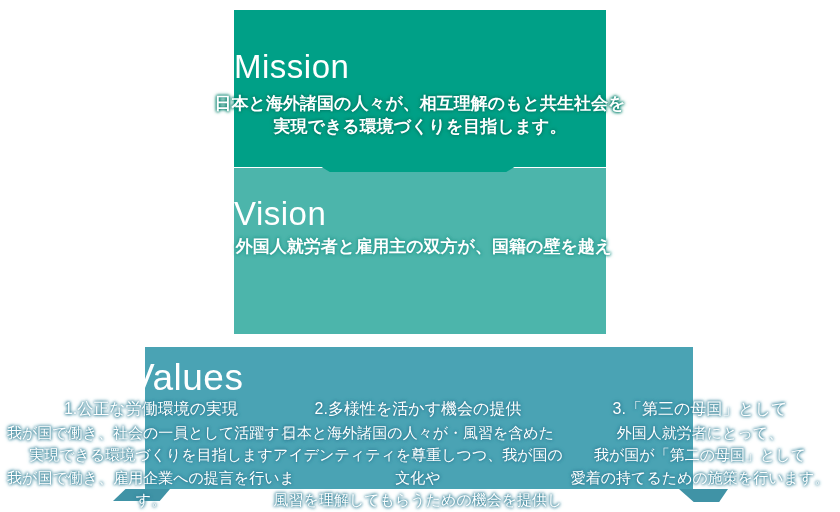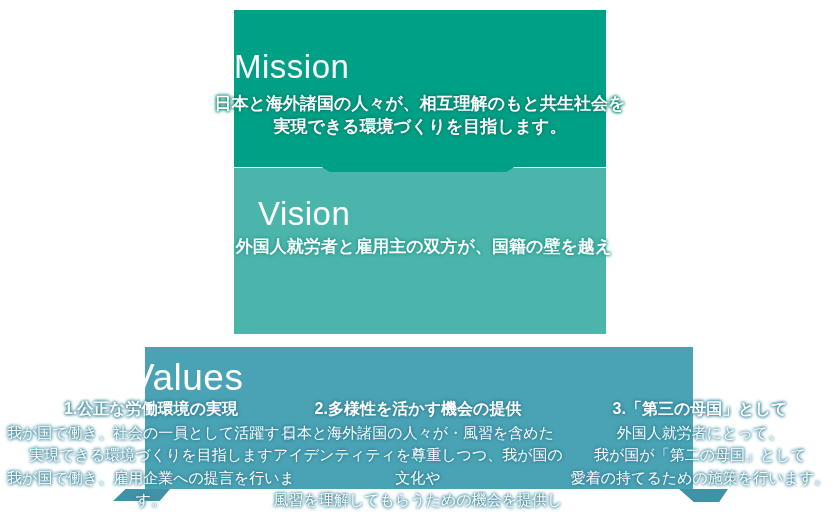--- a/index.html
+++ b/index.html
@@ -27,40 +27,40 @@
                 clip-path: polygon(22% 0, 100% 0, 82% 100%, 0 100%); }
   #fold-right { left: 679px; top: 489px; width: 49px; height: 13px;
                 clip-path: polygon(0 0, 100% 0, 82% 100%, 30% 100%); }
 
   .big-title {
     position: absolute; z-index: 3; text-align: left;
     font-size: 33px; line-height: 36px; font-weight: normal; margin: 0;
     letter-spacing: 0.5px; color: #ffffff;
   }
   #mission-title { left: 234px; top: 49px;  width: 372px; }
-  #vision-title  { left: 234px; top: 196px; width: 372px; padding-left: 24px; }
+  #vision-title  { left: 234px; top: 196px; width: 372px; }
   #values-title  { left: 130px; top: 360px; width: 548px; font-size: 37px; }
 
   .statement {
     position: absolute; left: 0; width: 840px; z-index: 3;
     text-align: center; font-size: 17px; font-weight: bold; line-height: 23px;
   }
   #mission-statement { top: 92px; }
   #vision-statement  { top: 235px; }
 
   .halo-mission div { text-shadow: 0 0 3px var(--h-mission), 0 0 3px var(--h-mission), 0 0 4px var(--h-mission); }
   .halo-vision  div { text-shadow: 0 0 3px var(--h-vision),  0 0 3px var(--h-vision),  0 0 4px var(--h-vision); padding-left: 8px; }
   .halo-values      { text-shadow: 0 0 3px var(--h-values),  0 0 3px var(--h-values),  0 0 4px var(--h-values); }
 
   .vcol { position: absolute; top: 399px; z-index: 3; text-align: center; }
   #values-col-1 { left: 5px;   width: 292px; }
   #values-col-2 { left: 272px; width: 292px; }
   #values-col-3 { left: 554px; width: 292px; }
   .vcol h3 {
-    margin: 0 0 4px 0; font-size: 16px; line-height: 19px; font-weight: bold;
+    margin: 0 0 4px 0; font-size: 16px; line-height: 19px; font-weight: normal;
   }
   .vcol .vline { font-size: 15px; line-height: 22.4px; font-weight: normal; }
 </style>
 </head>
 <body>
 
 <div class="stage">
 
   <section class="panel" id="mission-panel"></section>
   <div id="mission-tab"></div>

